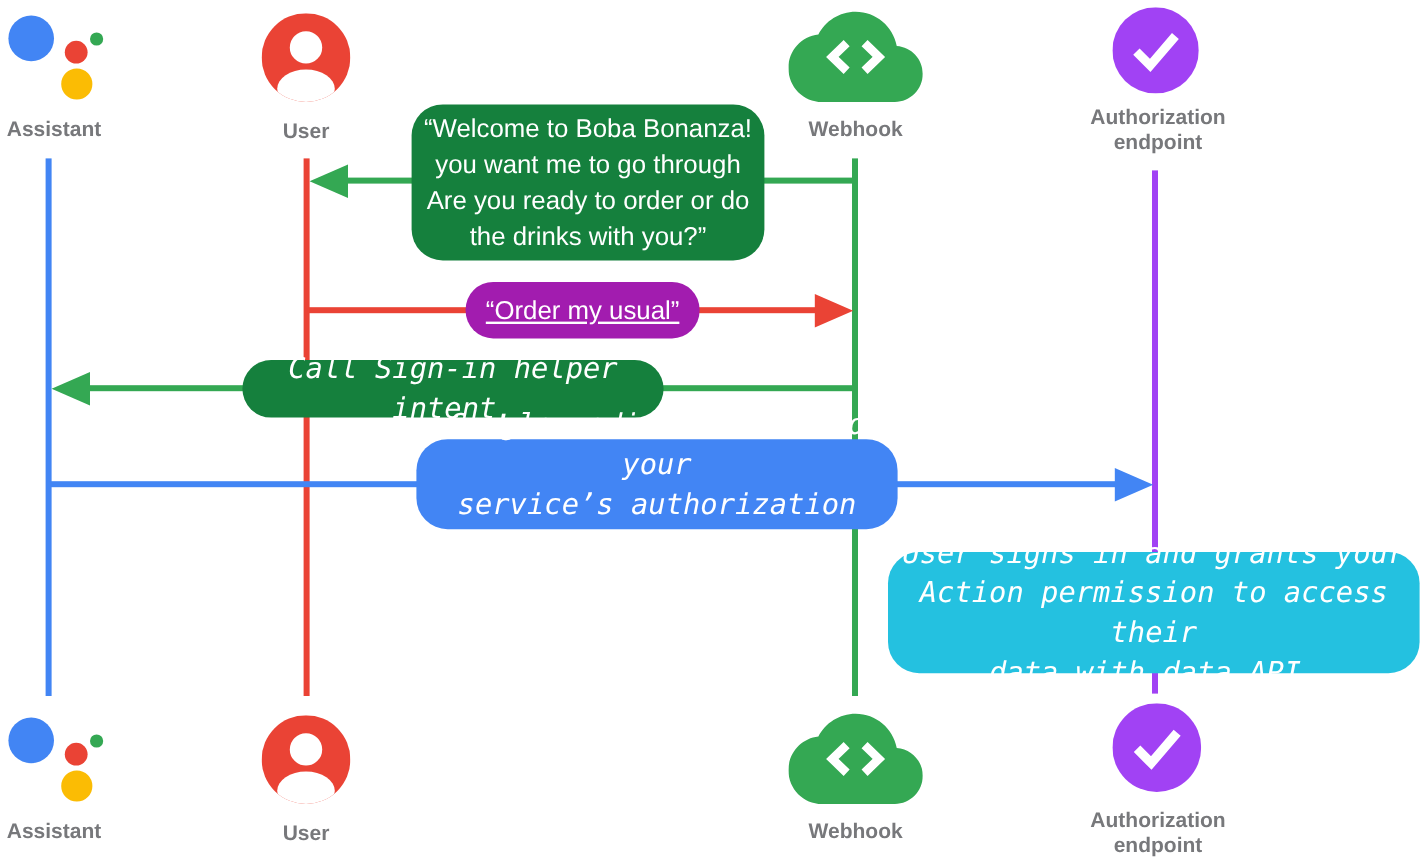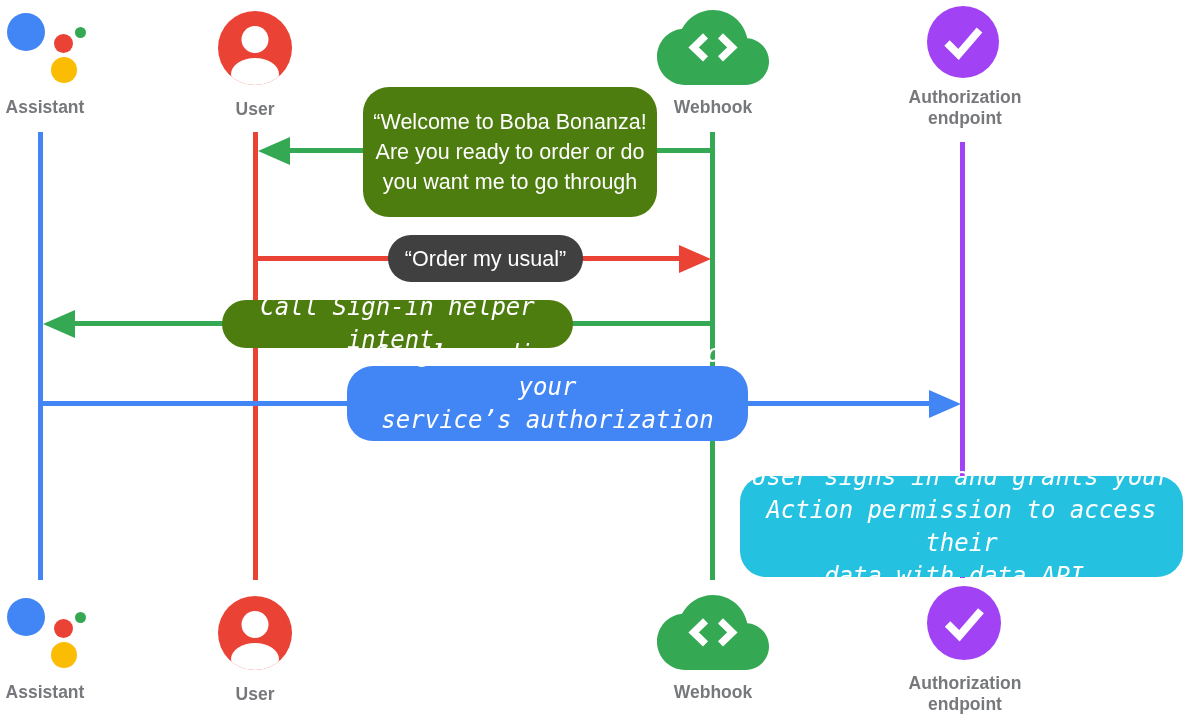--- a/index.html
+++ b/index.html
@@ -13,21 +13,21 @@
   .head{position:absolute;width:0;height:0;border-top:14px solid transparent;border-bottom:14px solid transparent;}
   .head.left-green{border-right:32px solid #34A853;}
   .head.right-red{border-left:32px solid #EA4335;}
   .head.right-blue{border-left:32px solid #4285F4;}
   
   .msg{position:absolute;color:#ffffff;display:flex;flex-direction:column;justify-content:center;
        align-items:center;text-align:center;z-index:3;}
   .msg.speech{font-family:"Liberation Sans",sans-serif;font-size:21.5px;line-height:30px;}
   .msg.code{font-family:"DejaVu Sans Mono","Liberation Mono",monospace;font-style:italic;
             font-size:24px;line-height:33px;}
-  .bg-green{background:#4d7c0f;margin-left:20px;} .bg-red{background:#404040;}
+  .bg-green{background:#15803d;} .bg-red{background:#a21caf;text-decoration:underline;}
   .bg-blue{background:#4285F4;} .bg-cyan{background:#24C1E0;}
   
   .actor-label{position:absolute;color:#77787b;font-weight:bold;font-size:17.5px;line-height:21px;
                text-align:center;z-index:2;}
   .logo-dot{position:absolute;border-radius:50%;}
   .icon-wrap{position:absolute;z-index:2;}
   .z1{z-index:1;} .z2{z-index:2;}
 </style>
 </head>
 <body>
@@ -51,38 +51,39 @@
     <div class="hline green z2" style="left:74px;top:321px;width:639px;"></div>
     <div class="head left-green z2" style="left:43px;top:310px;"></div>
   </div>
   <div>
     <div class="hline blue z2" style="left:41px;top:401px;width:889px;"></div>
     <div class="head right-blue z2" style="left:929px;top:390px;"></div>
   </div>
 
   <div class="msg speech bg-green" style="left:343px;top:87px;width:294px;height:130px;border-radius:26px;">
     <div>“Welcome to Boba Bonanza!</div>
+    <div>you want me to go through</div>
     <div>Are you ready to order or do</div>
-    <div>you want me to go through</div>
+    <div>the drinks with you?”</div>
   </div>
 
   <div class="msg speech bg-red" style="left:388px;top:235px;width:195px;height:47px;border-radius:23px;">
     <div>“Order my usual”</div>
   </div>
 
   <div class="msg code bg-green" style="left:202px;top:300px;width:351px;height:48px;border-radius:24px;">
     <div>Call Sign-in helper intent.</div>
   </div>
 
   <div class="msg code bg-blue" style="left:303px;top:366px;width:401px;height:75px;border-radius:26px;margin-left:44px;">
     <div>Google redirects user to your</div>
     <div>service’s authorization redirects</div>
   </div>
 
-  <div class="msg code bg-cyan" style="left:740px;top:476px;width:443px;height:101px;border-radius:26px;">
+  <div class="msg code bg-cyan" style="left:740px;top:460px;width:443px;height:101px;border-radius:26px;">
     <div>User signs in and grants your</div>
     <div>Action permission to access their</div>
     <div>data with data API.</div>
   </div>
 
   <div class="icon-wrap" style="left:0;top:0;width:92px;height:90px;">
     <i class="logo-dot" style="left:7px;top:13px;width:38px;height:38px;background:#4285F4;"></i>
     <i class="logo-dot" style="left:75px;top:27px;width:11px;height:11px;background:#34A853;"></i>
     <i class="logo-dot" style="left:54px;top:34px;width:19px;height:19px;background:#EA4335;"></i>
     <i class="logo-dot" style="left:51px;top:57px;width:26px;height:26px;background:#FBBC04;"></i>

